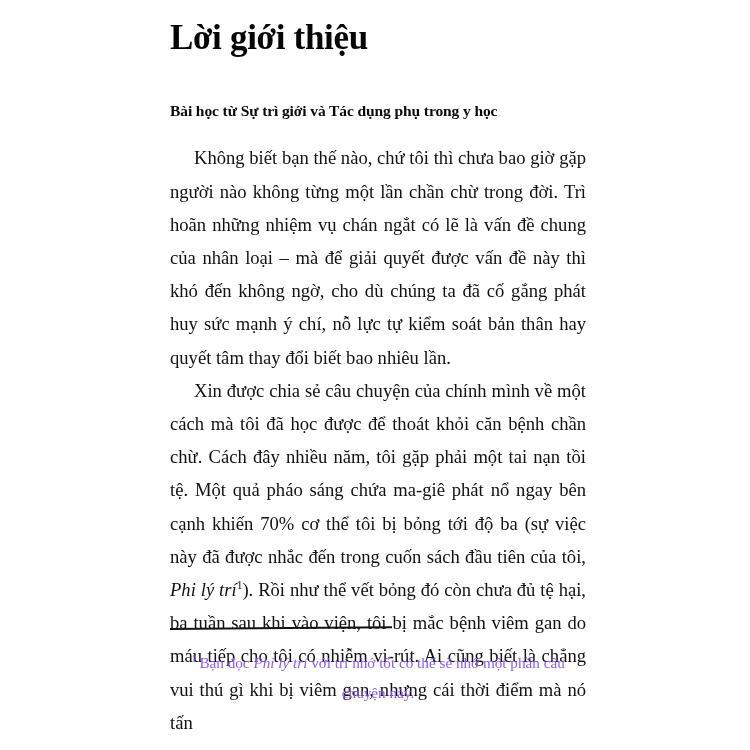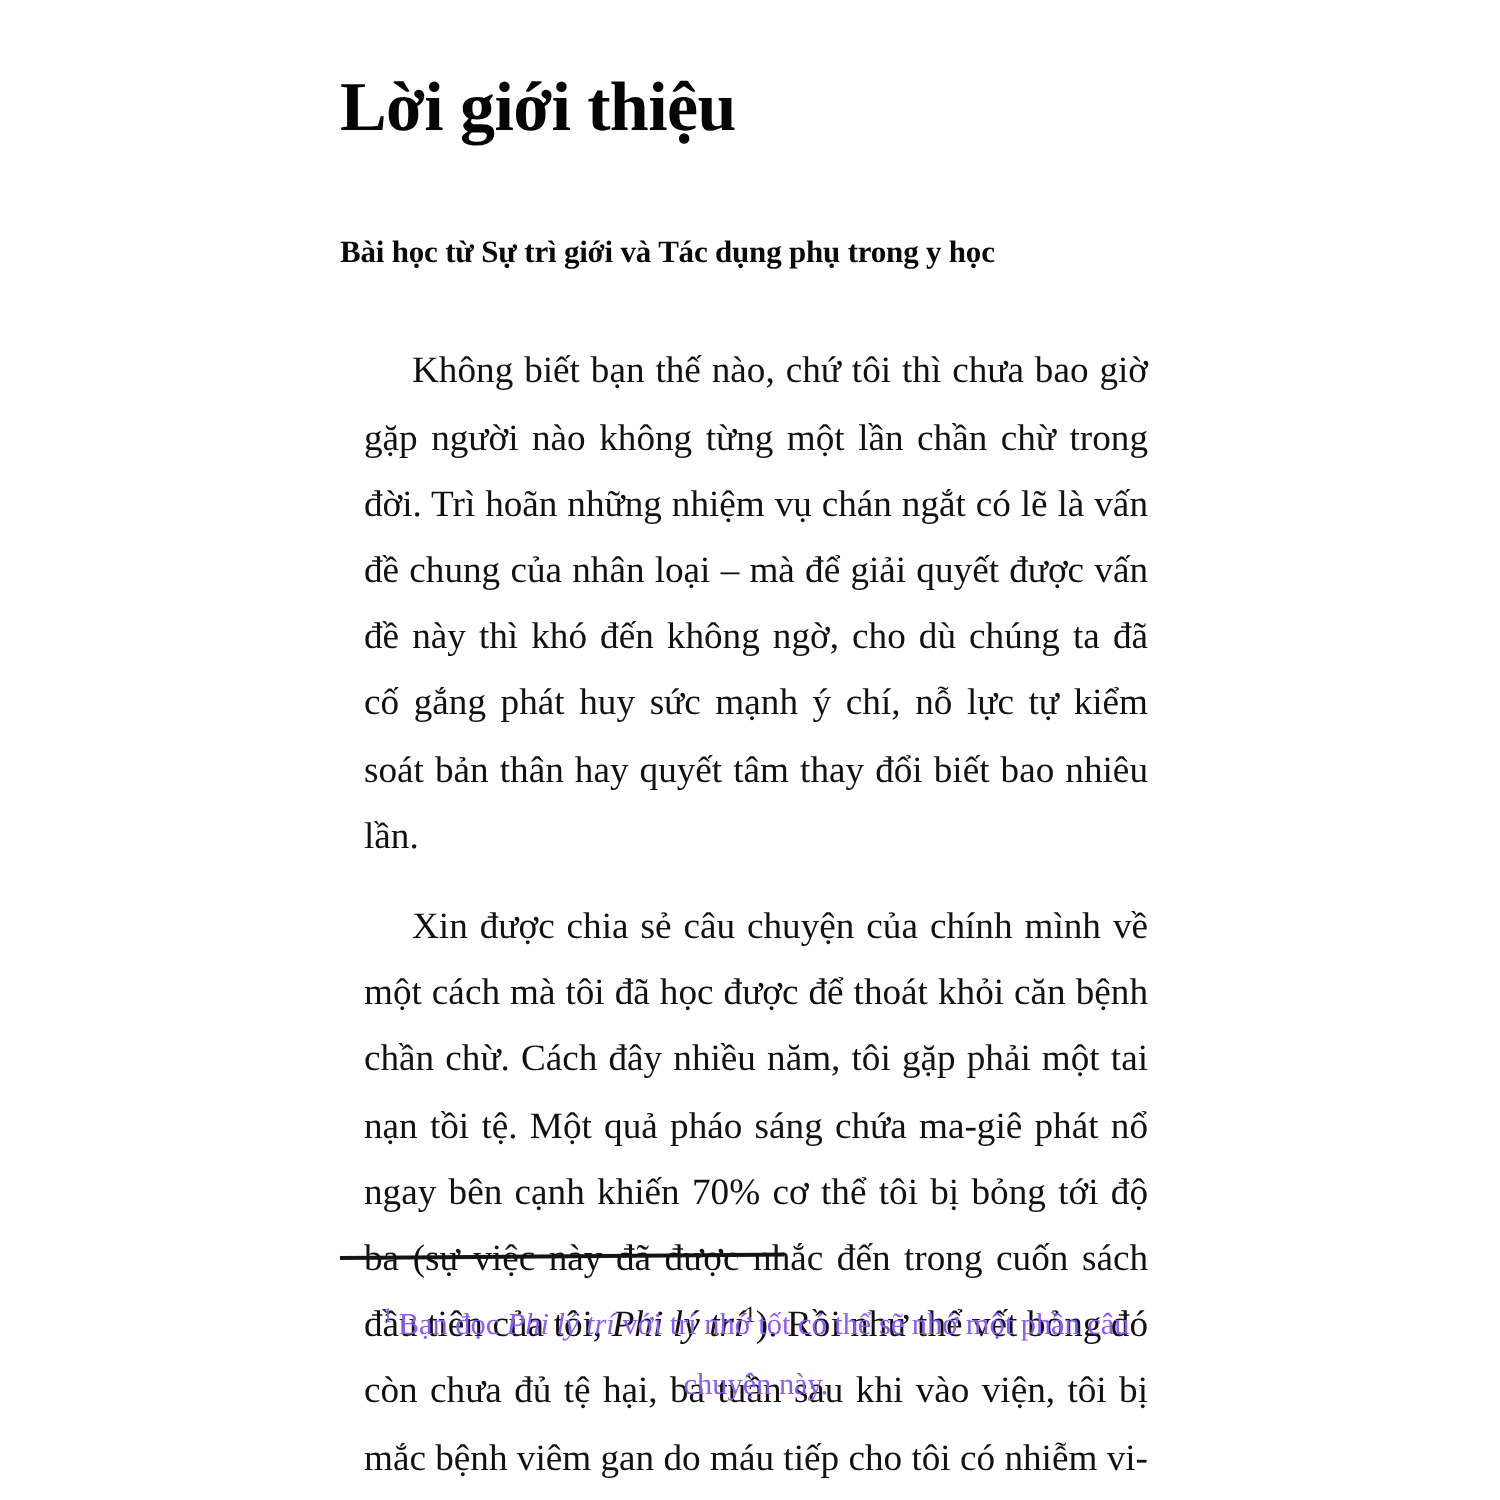--- a/index.html
+++ b/index.html
@@ -28,42 +28,42 @@
   }
 
   
   .chapter-title {
     font-family: "Liberation Serif", "DejaVu Serif", serif;
     font-size: 35px;
     font-weight: 700;
     line-height: 1.05;
     letter-spacing: -0.3px;
     margin: 0;
-    padding-top: 36px;
+    padding-top: 20px;
     color: #050505;
   }
 
   
   .section-subtitle {
     font-size: 15.5px;
     font-weight: 700;
     line-height: 1.2;
     margin: 0;
     padding-top: 45px;
     letter-spacing: -0.1px;
     color: #090909;
   }
 
   
   .body-par {
     font-size: 18.6px;
     line-height: 33.2px;
     text-align: justify;
     text-justify: inter-word;
-    margin: 12px;
+    margin: 0;
     text-indent: 24px;
     color: #111111;
     hyphens: none;
   }
   .body-par.first-par {
     padding-top: 21px;
   }
   .body-par + .body-par {
     padding-top: 0px;
   }

